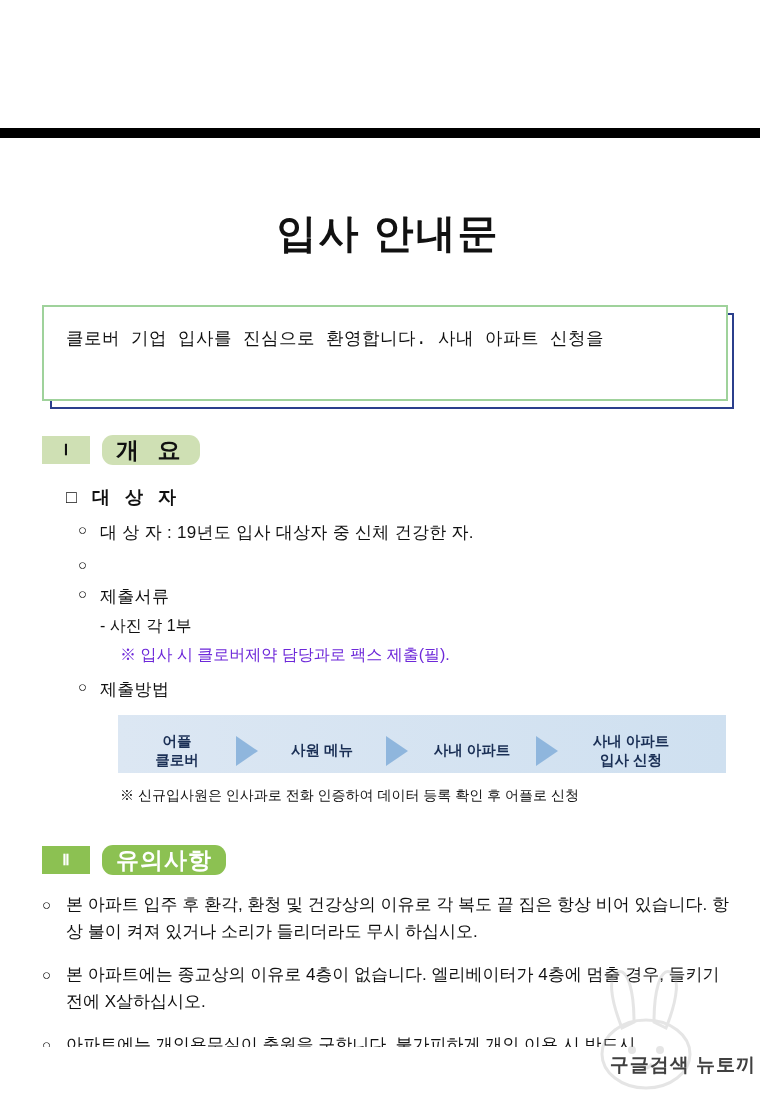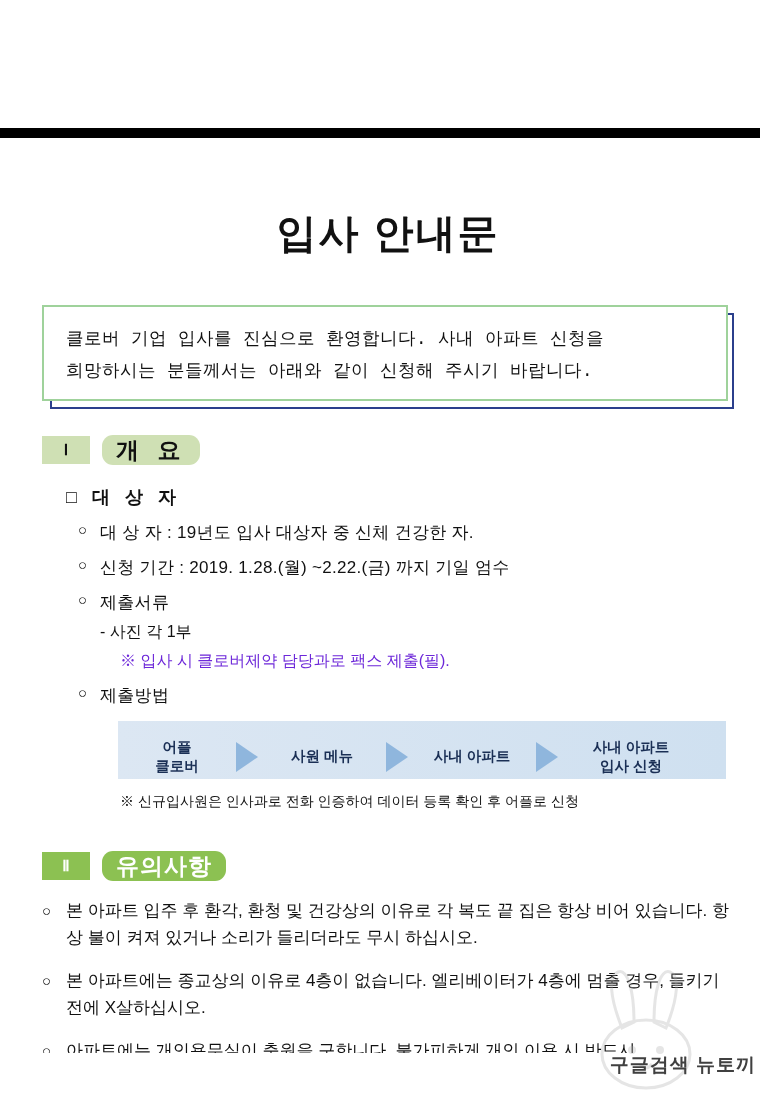--- a/index.html
+++ b/index.html
@@ -241,40 +241,38 @@
 <div class="black-bar"></div>
 
 <div class="page">
 
   <div class="doc-title">입사 안내문</div>
 
   <div class="intro-wrap">
     <div class="intro-shadow"></div>
     <div class="intro-box">
       <div class="intro-line">클로버 기업 입사를 진심으로 환영합니다. 사내 아파트 신청을</div>
-      <div class="intro-line">희망하시는 분들께서는 아래와 같이 신청해 주시기 바랍니다.</div>
     </div>
   </div>
 
   <div class="section-head">
     <div class="sec-num">Ⅰ</div>
     <div class="sec-title">개 요</div>
   </div>
 
   <div class="sub-head">
     <span class="box-mark">□</span><span>대 상 자</span>
   </div>
 
   <div class="bullet">
     <span class="mark">○</span>
     <span>대 상 자 : 19년도 입사 대상자 중 신체 건강한 자.</span>
   </div>
   <div class="bullet">
     <span class="mark">○</span>
-    <span>신청 기간 : 2019. 1.28.(월) ~2.22.(금) 까지 기일 엄수</span>
   </div>
   <div class="bullet">
     <span class="mark">○</span>
     <span>제출서류</span>
   </div>
 
   <div class="dash">- 사진 각 1부</div>
   <div class="note">※ 입사 시 클로버제약 담당과로 팩스 제출(필).</div>
 
   <div class="bullet">

